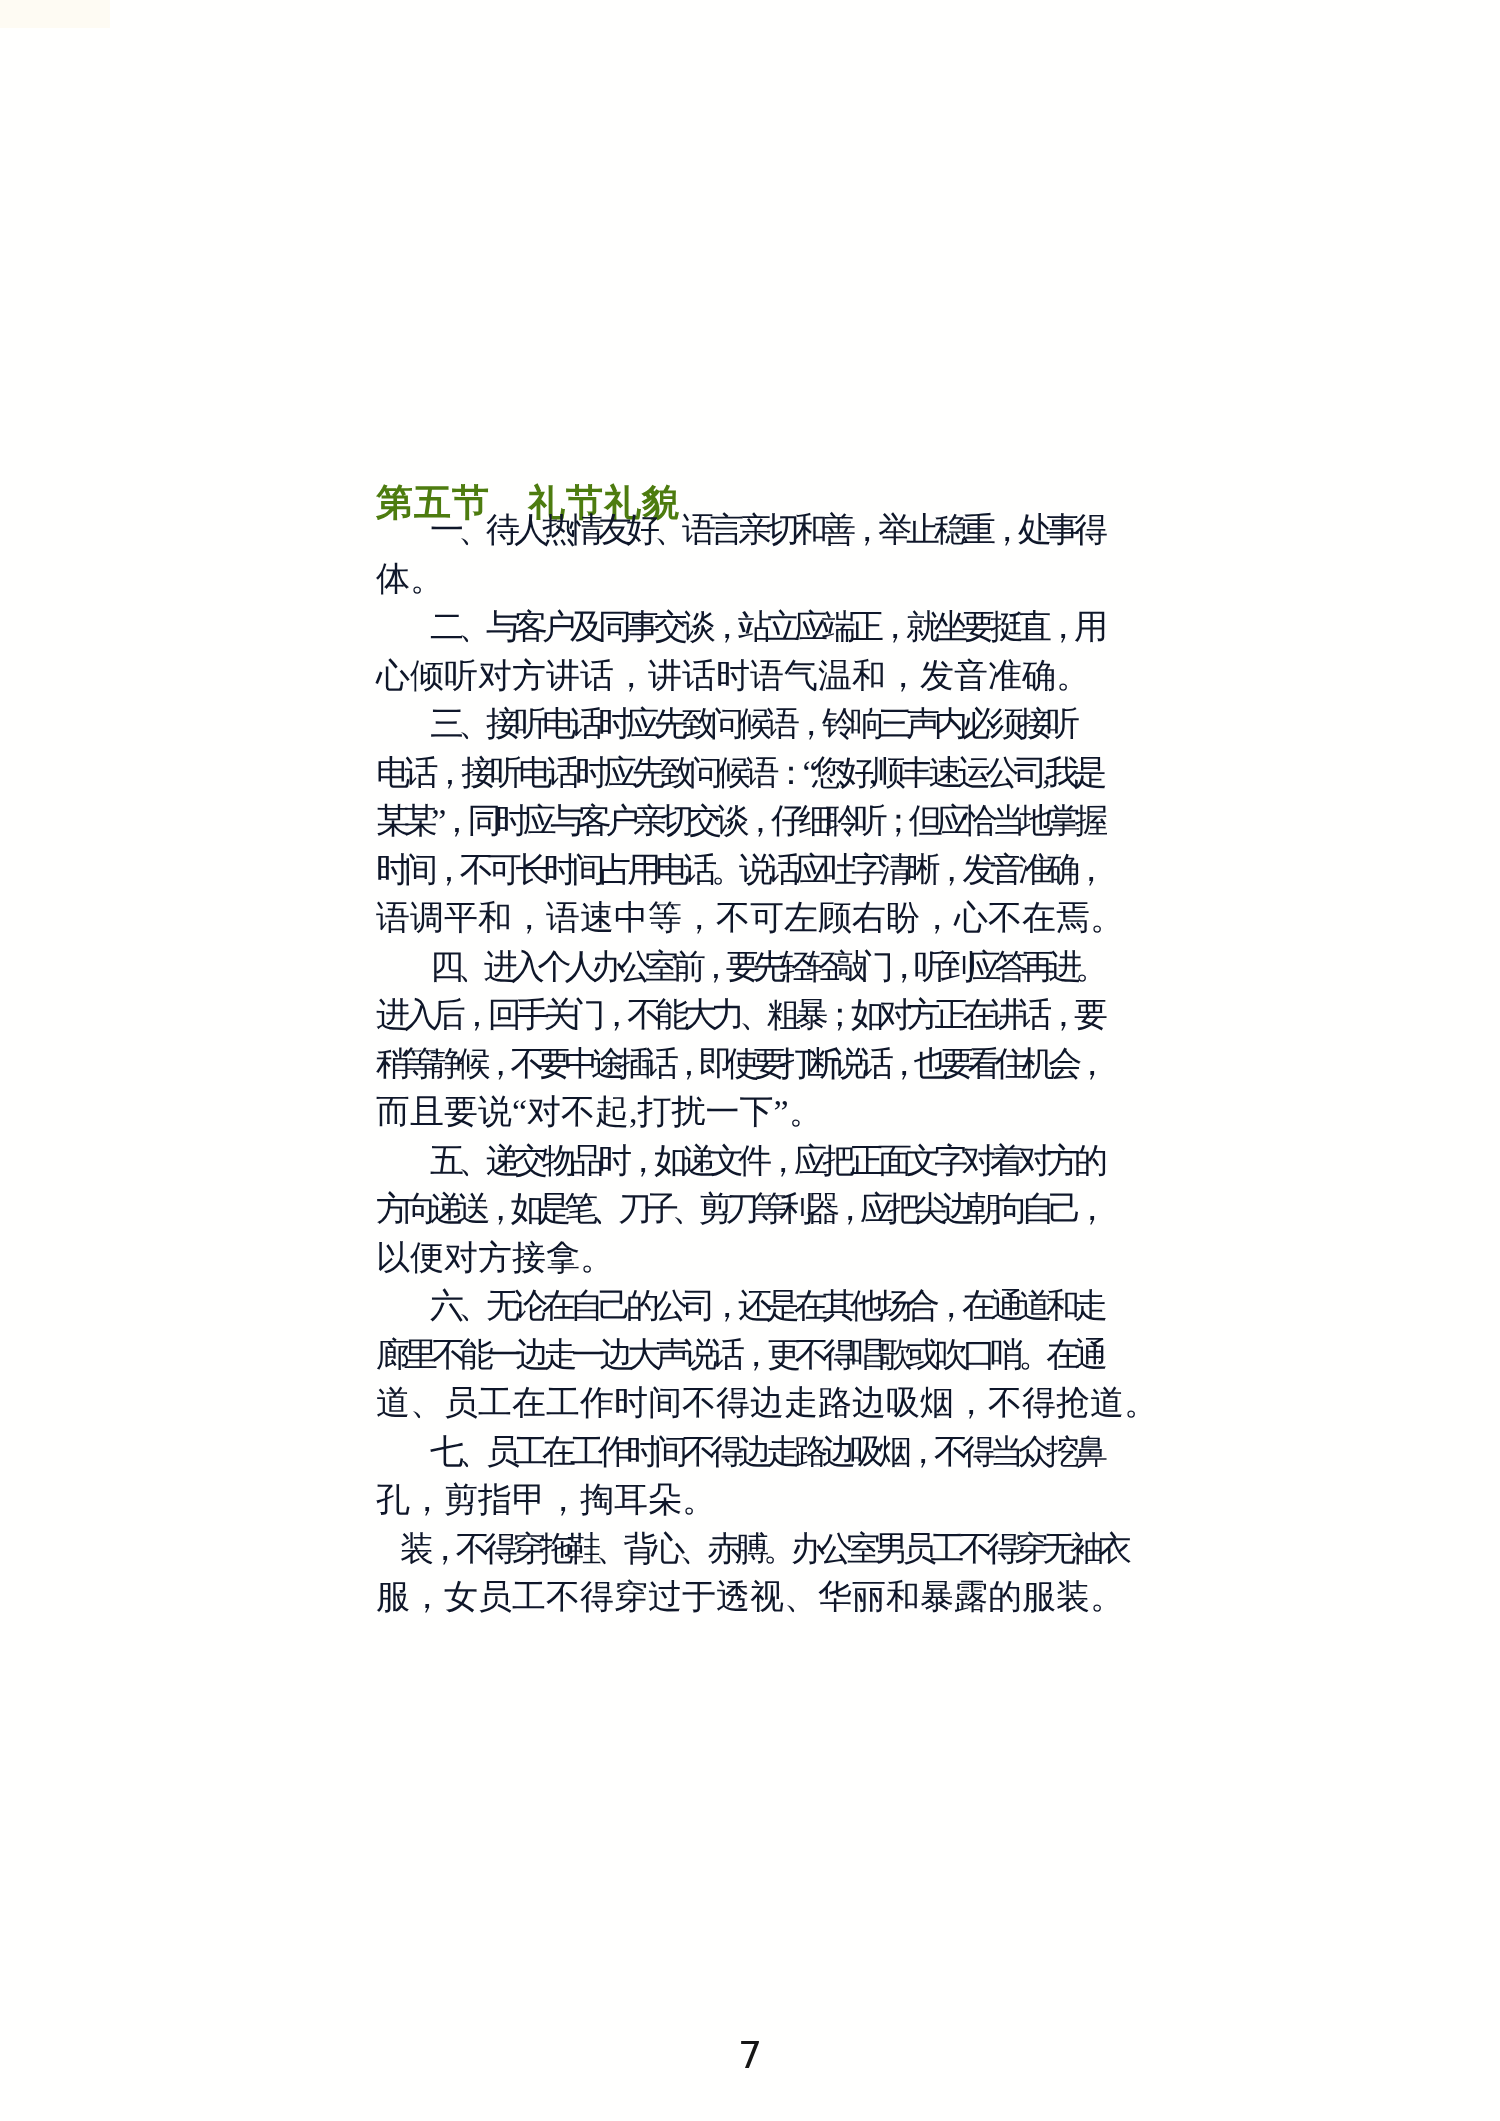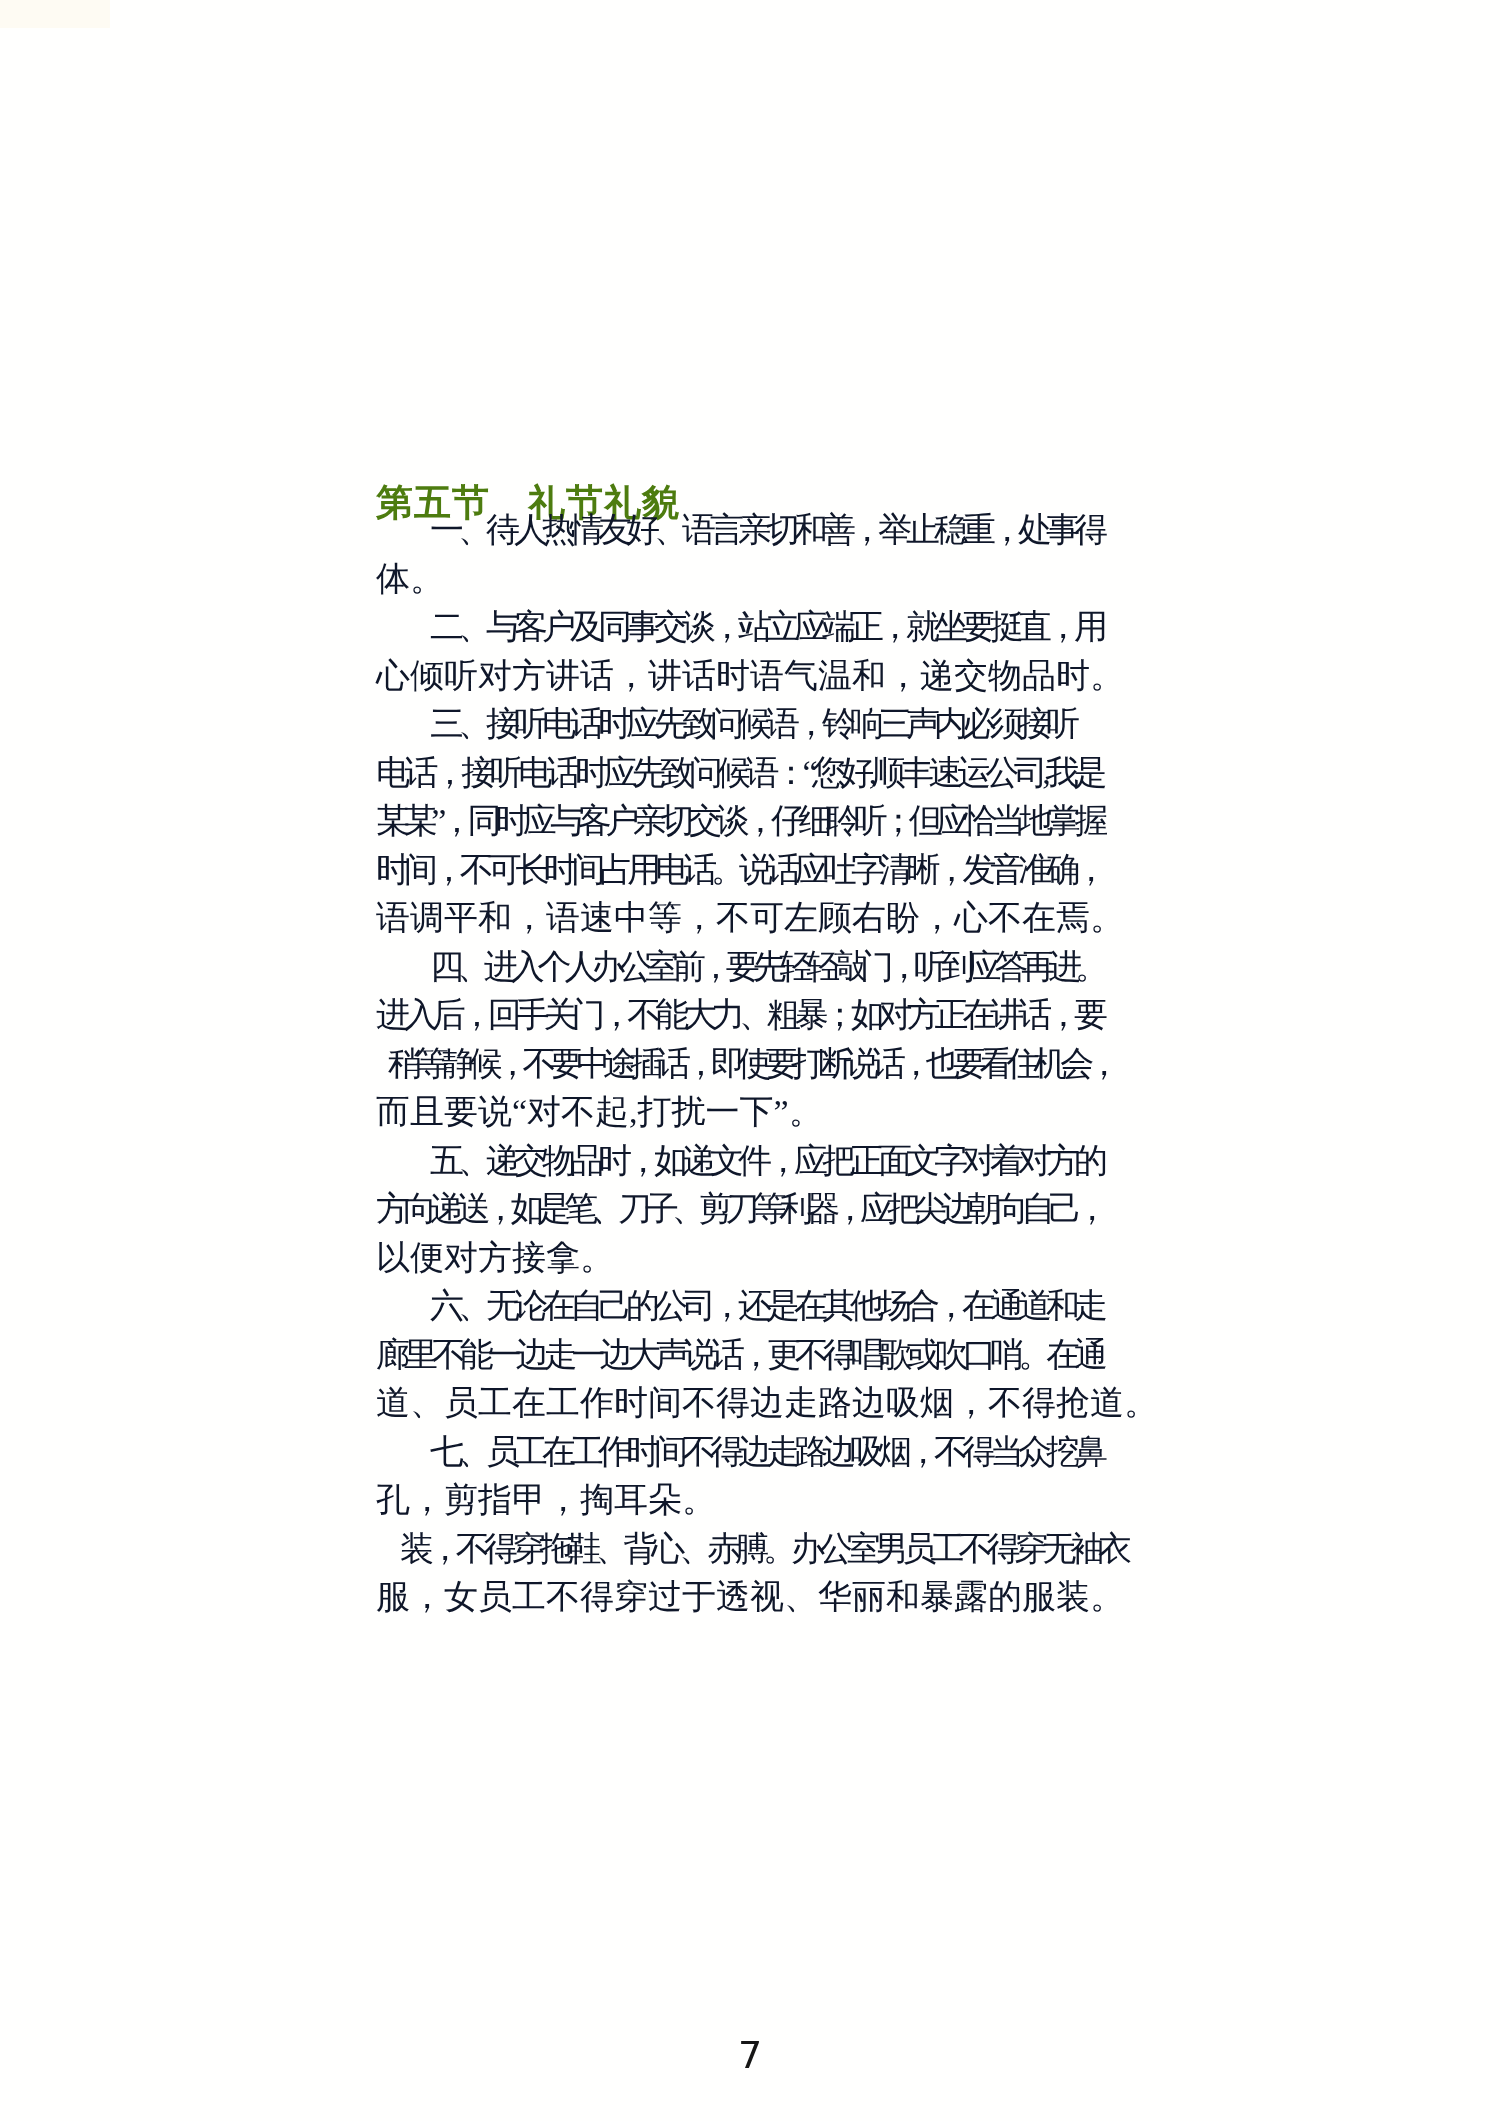--- a/index.html
+++ b/index.html
@@ -80,33 +80,33 @@
 
   <h1 class="section-title">第五节　礼节礼貌</h1>
 
   <div class="doc-body">
       <div class="para">
         <div class="line first"><span style="letter-spacing: -6px;">一、待人热情友好、语言亲切和善，举止稳重，处事得</span></div>
         <div class="line last"><span>体。</span></div>
       </div>
       <div class="para">
         <div class="line first"><span style="letter-spacing: -6px;">二、与客户及同事交谈，站立应端正，就坐要挺直，用</span></div>
-        <div class="line last"><span>心倾听对方讲话，讲话时语气温和，递交物品时。</span></div>
+        <div class="line last"><span>心倾听对方讲话，讲话时语气温和，发音准确。</span></div>
       </div>
       <div class="para">
         <div class="line first"><span style="letter-spacing: -6px;">三、接听电话时应先致问候语，铃响三声内必须接听</span></div>
         <div class="line"><span style="letter-spacing: -5.57478px;">电话，接听电话时应先致问候语：“您好,顺丰速运公司,我是</span></div>
         <div class="line"><span style="letter-spacing: -6.41088px;">某某”，同时应与客户亲切交谈，仔细聆听；但应恰当地掌握</span></div>
         <div class="line"><span style="letter-spacing: -6.07692px;">时间，不可长时间占用电话。说话应吐字清晰，发音准确，</span></div>
         <div class="line last"><span>语调平和，语速中等，不可左顾右盼，心不在焉。</span></div>
       </div>
       <div class="para">
         <div class="line first"><span style="letter-spacing: -7.12px;">四、进入个人办公室前，要先轻轻敲门，听到应答再进。</span></div>
         <div class="line"><span style="letter-spacing: -6.07692px;">进入后，回手关门，不能大力、粗暴；如对方正在讲话，要</span></div>
-        <div class="line"><span style="letter-spacing: -7.11111px; margin-left: 12px;">稍等静候，不要中途插话，即使要打断说话，也要看住机会，</span></div>
+        <div class="line"><span style="letter-spacing: -7.11111px;">稍等静候，不要中途插话，即使要打断说话，也要看住机会，</span></div>
         <div class="line last"><span>而且要说“对不起,打扰一下”。</span></div>
       </div>
       <div class="para">
         <div class="line first"><span style="letter-spacing: -6px;">五、递交物品时，如递文件，应把正面文字对着对方的</span></div>
         <div class="line"><span style="letter-spacing: -7.11111px;">方向递送，如是笔、刀子、剪刀等利器，应把尖边朝向自己，</span></div>
         <div class="line last"><span>以便对方接拿。</span></div>
       </div>
       <div class="para">
         <div class="line first"><span style="letter-spacing: -6px;">六、无论在自己的公司，还是在其他场合，在通道和走</span></div>
         <div class="line"><span style="letter-spacing: -6.07692px;">廊里不能一边走一边大声说话，更不得唱歌或吹口哨。在通</span></div>

